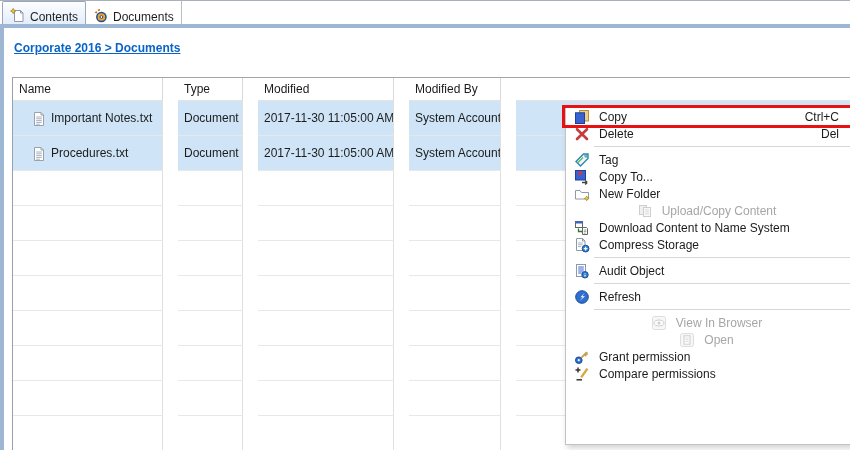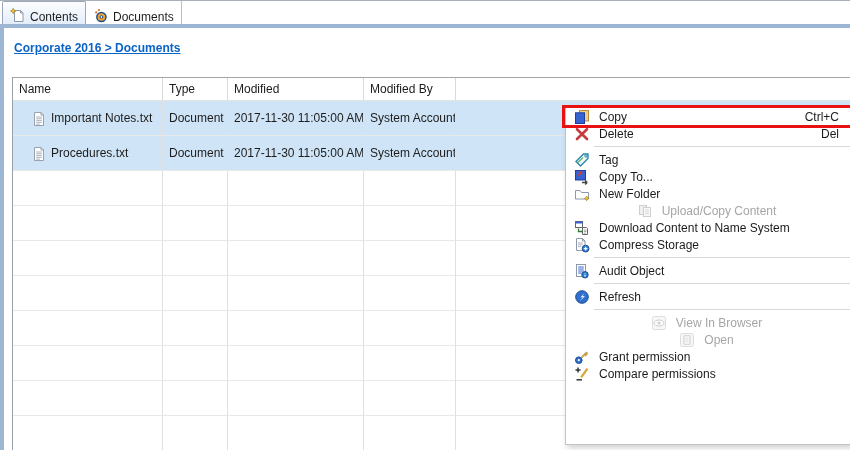--- a/index.html
+++ b/index.html
@@ -27,21 +27,21 @@
   .frame-band { position:absolute; top:24px; left:0; right:0; height:4px; background:#9db6d3; }
   .frame-left { position:absolute; top:24px; left:0; width:4px; bottom:0; background:#9db6d3; }
   
   .breadcrumb { position:absolute; top:41px; left:14px;font-weight:bold; }
   .breadcrumb a { color:#0a63c6; text-decoration:underline; cursor:pointer; }
   
   .grid {
     position:absolute; left:12px; top:77px; right:0; bottom:0; background:#fff;
     border-left:1px solid #9aa0a8; border-top:1px solid #a6a6a6; overflow:hidden;
   }
-  .tr { display:grid; grid-template-columns:150px 65px 136px 92px 1fr; }
+  .tr { display:grid; grid-template-columns:150px 65px 136px 92px 1fr;gap:15px; }
   .tr.head { height:23px; }
   .tr.body-row { height:35px; }
   .td, .th {
     display:flex; align-items:center; padding-left:6px; overflow:hidden;
     white-space:nowrap; border-right:1px solid #e0e0e0; border-bottom:1px solid #e8e8e8;
   }
   .th { border-right:1px solid #d9d9d9; border-bottom:1px solid #e3e3e3; color:#1a1a1a; }
   .th:last-child, .td:last-child { border-right:none; }
   .tr.selected .td { background:#cfe5f7; }
   .td.name-cell { padding-left:18px; gap:5px; }

